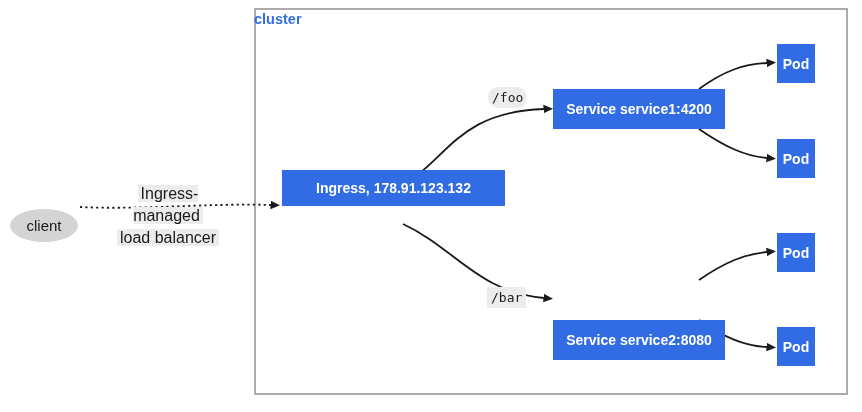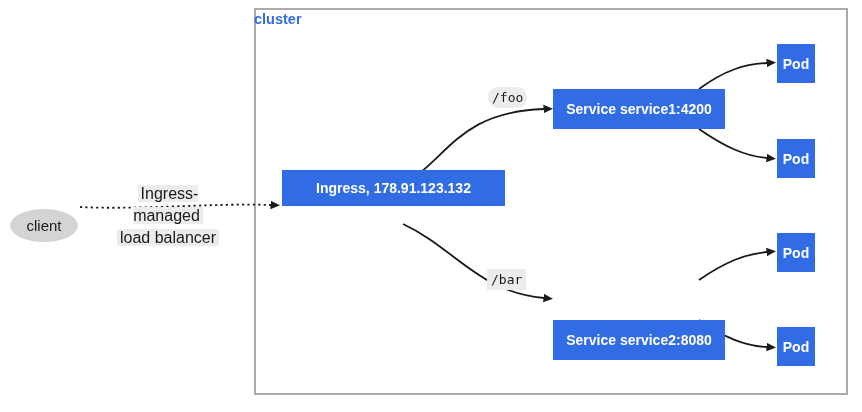--- a/index.html
+++ b/index.html
@@ -98,21 +98,21 @@
     position: absolute;
     background: #ececec;
     color: #1a1a1a;
     font-family: "DejaVu Sans Mono", monospace;
     font-size: 13px;
     padding: 3px 4px;
     z-index: 3;
     white-space: nowrap;
   }
   .path-label-foo { left: 488px; top: 87px; border-radius: 10px; }
-  .path-label-bar { left: 487px; top: 269px; }
+  .path-label-bar { left: 487px; top: 287px; }
 </style>
 </head>
 <body>
 
 <div id="canvas">
 
   <div class="cluster-box"></div>
   <div class="cluster-label">cluster</div>
 
   <svg class="edges" width="862" height="412" viewBox="0 0 862 412">

